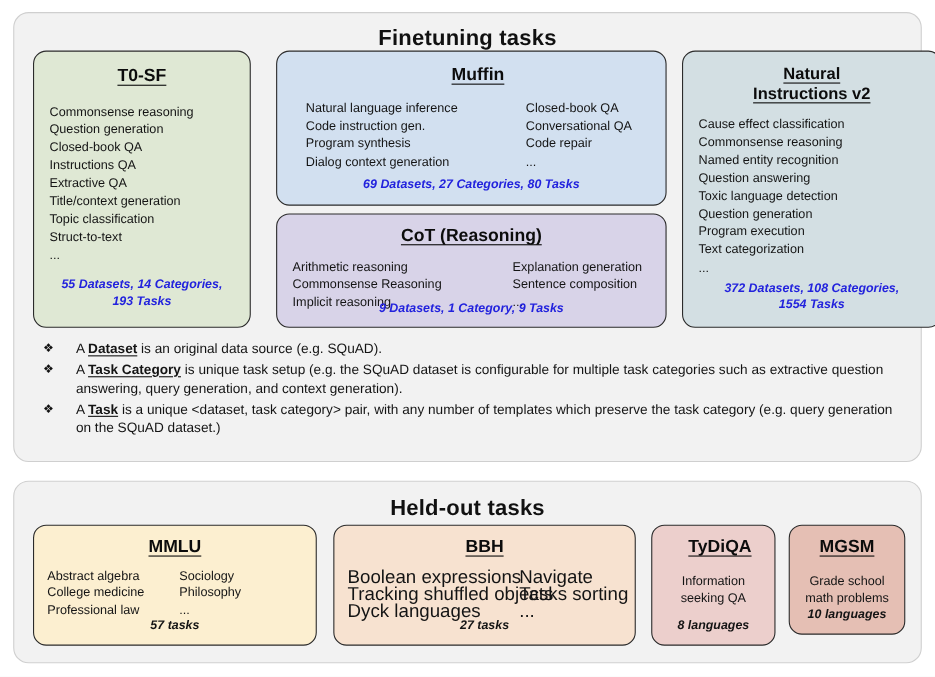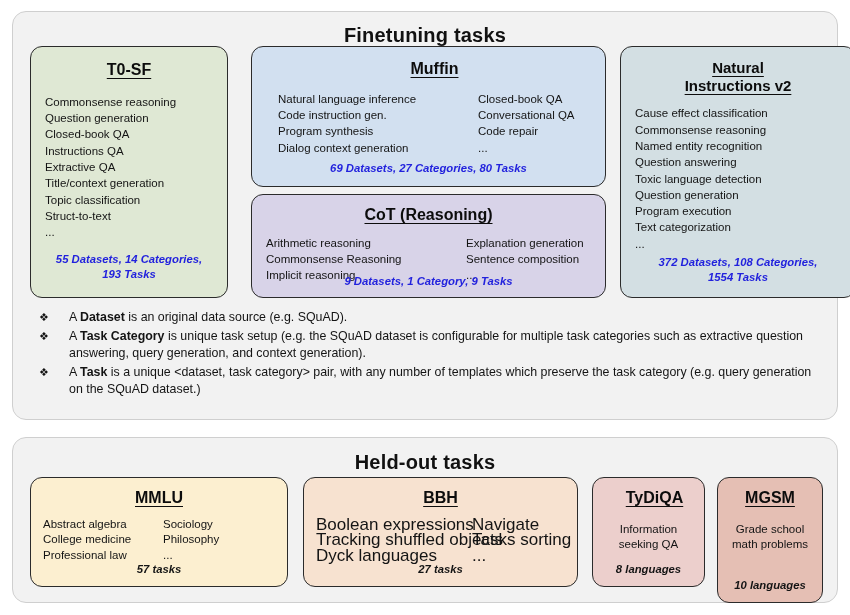--- a/index.html
+++ b/index.html
@@ -142,21 +142,21 @@
   #card-tydiqa {
     left: 592px; top: 477px; width: 113px; height: 110px;
     background: #eccfcc;
   }
   #card-tydiqa .card-title { margin-top: 11px; padding-left: 12px; }
   #card-tydiqa .items { margin: 14px 0 0 0; text-align: center; font-size: 11.5px; line-height: 15.5px; }
   #card-tydiqa .item { white-space: normal; }
   #card-tydiqa .stat { position: absolute; left: 4px; right: 4px; bottom: 10px; }
 
   #card-mgsm {
-    left: 717px; top: 477px; width: 106px; height: 126px;
+    left: 717px; top: 477px; width: 106px; height: 100px;
     background: #e5bfb4;
   }
   #card-mgsm .card-title { margin-top: 11px; }
   #card-mgsm .items { margin: 14px 0 0 0; text-align: center; font-size: 11.5px; line-height: 15.5px; }
   #card-mgsm .item { white-space: normal; }
   #card-mgsm .stat { position: absolute; left: 4px; right: 4px; bottom: 10px; }
 
   
   #glossary {
     position: absolute;
@@ -178,20 +178,21 @@
     font-size: 11px;
     line-height: 17.6px;
     color: #111111;
     text-align: left;
     padding-left: 3px;
     box-sizing: border-box;
   }
   .bullet-text { flex: 1; }
   .bullet-text b {
     font-weight: bold;
+    text-decoration: underline;
     text-underline-offset: 2px;
   }
 </style>
 </head>
 <body>
 
 <div class="page">
 
   <div class="panel" id="panel-finetuning">
     <div class="panel-title">Finetuning tasks</div>

